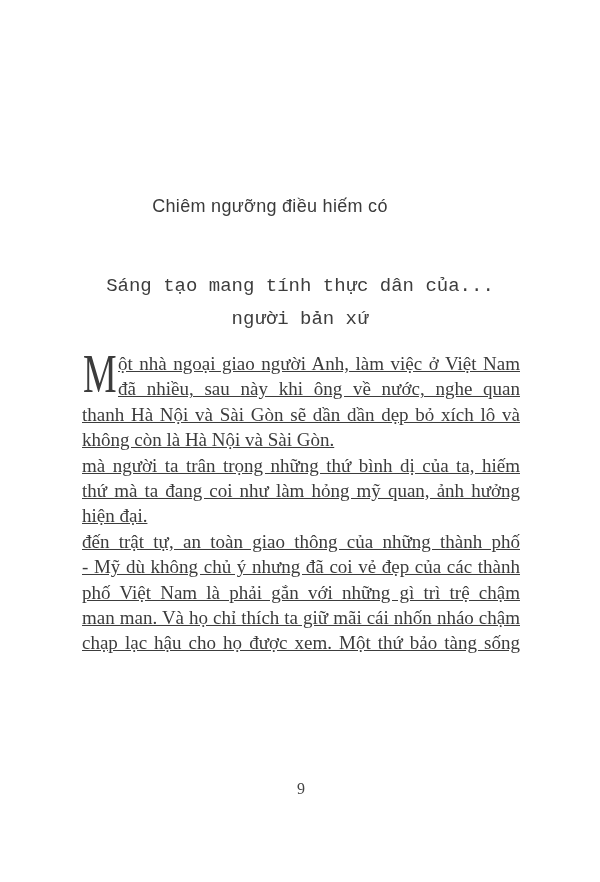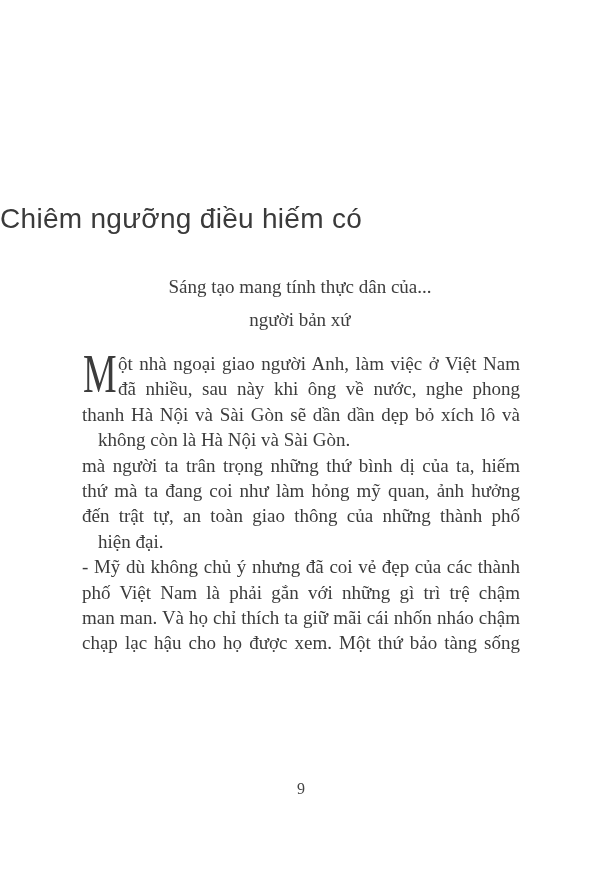--- a/index.html
+++ b/index.html
@@ -4,50 +4,51 @@
 <style>
   html, body { margin: 0; padding: 0; }
   body {
     width: 600px; height: 882px;
     background: #ffffff;
     position: relative;
     overflow: hidden;
   }
   .chapter-title {
     position: absolute; top: 184px; left: 0; width: 540px;
+    text-align: center;
     font-family: "Liberation Sans", "DejaVu Sans", sans-serif;
-    font-size: 28px; font-weight: 400;
+    font-size: 18px; font-weight: 400;
     color: #3a3a3a;
     letter-spacing: 0.3px;
   }
   .section-subtitle {
     position: absolute; top: 270px; left: 0; width: 600px;
     text-align: center;
-    font-family: Liberation Serif, serif;
+    font-family: Liberation Mono, monospace;
     font-size: 19px; font-weight: 400;
     line-height: 33px;
     color: #3d3d3d;
   }
   .body-text {
     position: absolute; top: 351px; left: 82px; width: 438px;
     font-family: "Liberation Serif", "DejaVu Serif", serif;
     font-size: 19px;
     line-height: 25.4px;
     color: #3c3c3c;
   }
   .line {
     text-align: justify;
     -moz-text-align-last: justify;
     text-align-last: justify;
     white-space: normal;
+    text-decoration: underline;
   }
   .line.para-end {
     -moz-text-align-last: left;
     text-align-last: left;
-    margin-left: 16px;
   }
   .line.indent { text-indent: 37px; }
   .line.dc-pad { padding-left: 36px; }
   .drop-cap {
     position: absolute; left: 1px; top: -4px;
     font-family: "Liberation Serif", "DejaVu Serif", serif;
     font-size: 54px; line-height: 54px;
     color: #3c3c3c;
     transform: scaleX(0.70);
     transform-origin: 0 0;
@@ -67,28 +68,28 @@
 
 <div class="section-subtitle">
   <div>Sáng tạo mang tính thực dân của...</div>
   <div>người bản xứ</div>
 </div>
 
 <div class="body-text">
   <span class="drop-cap">M</span>
 
   <div class="line dc-pad">ột nhà ngoại giao người Anh, làm việc ở Việt Nam</div>
-  <div class="line dc-pad">đã nhiều, sau này khi ông về nước, nghe phong</div>
+  <div class="line dc-pad">đã nhiều, sau này khi ông về nước, nghe quan</div>
   <div class="line">thanh Hà Nội và Sài Gòn sẽ dần dần dẹp bỏ xích lô và</div>
   <div class="line para-end">không còn là Hà Nội và Sài Gòn.</div>
 
   <div class="line">mà người ta trân trọng những thứ bình dị của ta, hiếm</div>
   <div class="line">thứ mà ta đang coi như làm hỏng mỹ quan, ảnh hưởng</div>
+  <div class="line para-end">hiện đại.</div>
   <div class="line">đến trật tự, an toàn giao thông của những thành phố</div>
-  <div class="line para-end">hiện đại.</div>
 
   <div class="line">- Mỹ dù không chủ ý nhưng đã coi vẻ đẹp của các thành</div>
   <div class="line">phố Việt Nam là phải gắn với những gì trì trệ chậm</div>
   <div class="line">man man. Và họ chỉ thích ta giữ mãi cái nhốn nháo chậm</div>
   <div class="line">chạp lạc hậu cho họ được xem. Một thứ bảo tàng sống</div>
 </div>
 
 <div class="folio">9</div>
 
 </body></html>

